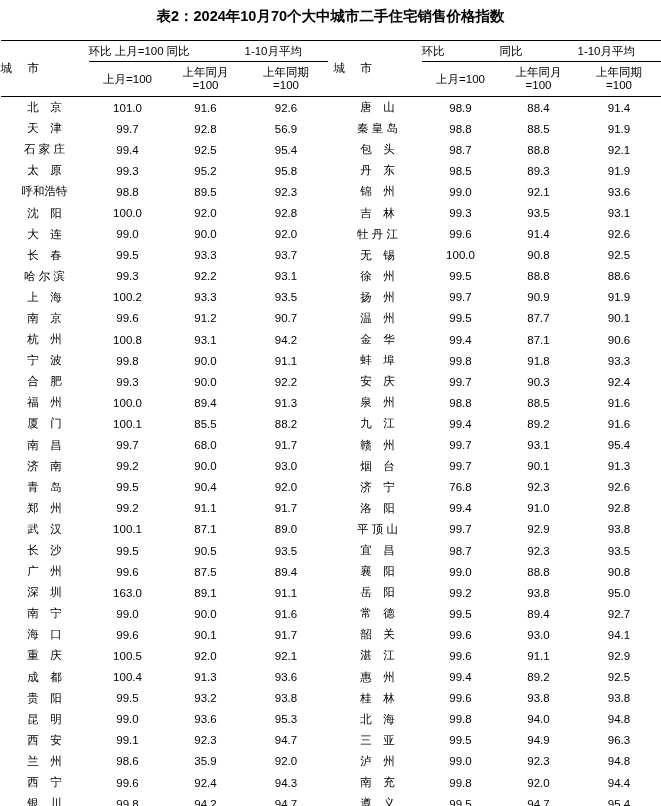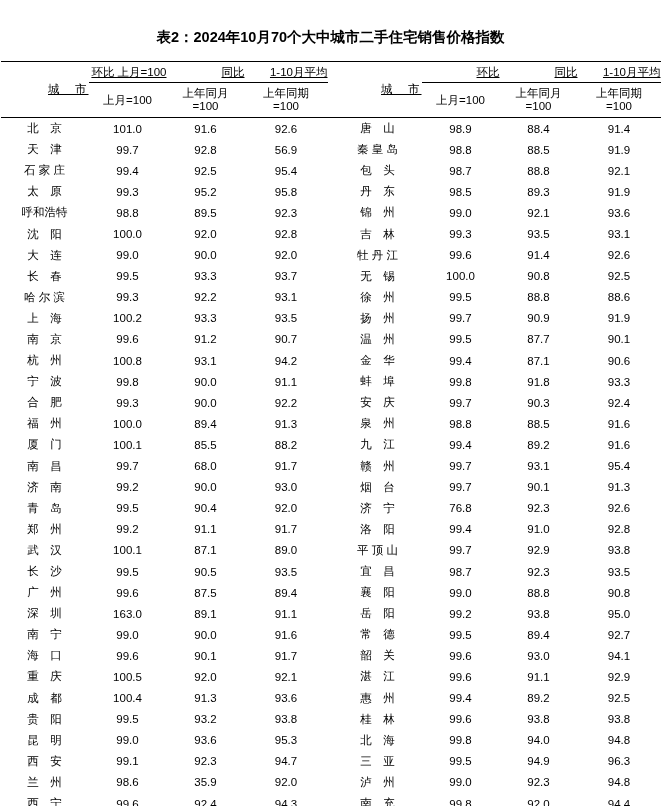--- a/index.html
+++ b/index.html
@@ -18,21 +18,21 @@
     position: relative;
     width: 661px;
     height: 806px;
     box-sizing: border-box;
   }
   .title {
     text-align: center;
     font-family: "Liberation Sans", sans-serif;
     font-weight: bold;
     font-size: 14.5px;
-    padding-top: 28px;
+    padding-top: 7px;
     padding-bottom: 14px;
     letter-spacing: 0px;
   }
   table.idx {
     border-collapse: collapse;
     margin: 0 auto;
     width: 630px;
     table-layout: fixed;
   }
   table.idx td, table.idx th {
@@ -50,22 +50,21 @@
   }
   .rule-bottom td {
     border-top: 1.6px solid #000;
     height: 0;
     font-size: 0;
     line-height: 0;
   }
   .hdr-row1 td {
     height: 20px;
     vertical-align: middle;
-    text-align: right;
-    text-decoration: underline;
+    text-align: left;
   }
   .hdr-row2 td {
     height: 34px;
     vertical-align: middle;
     text-align: center;
     line-height: 1.12;
   }
   .hdr-underline {
     border-bottom: 1px solid #000;
   }

